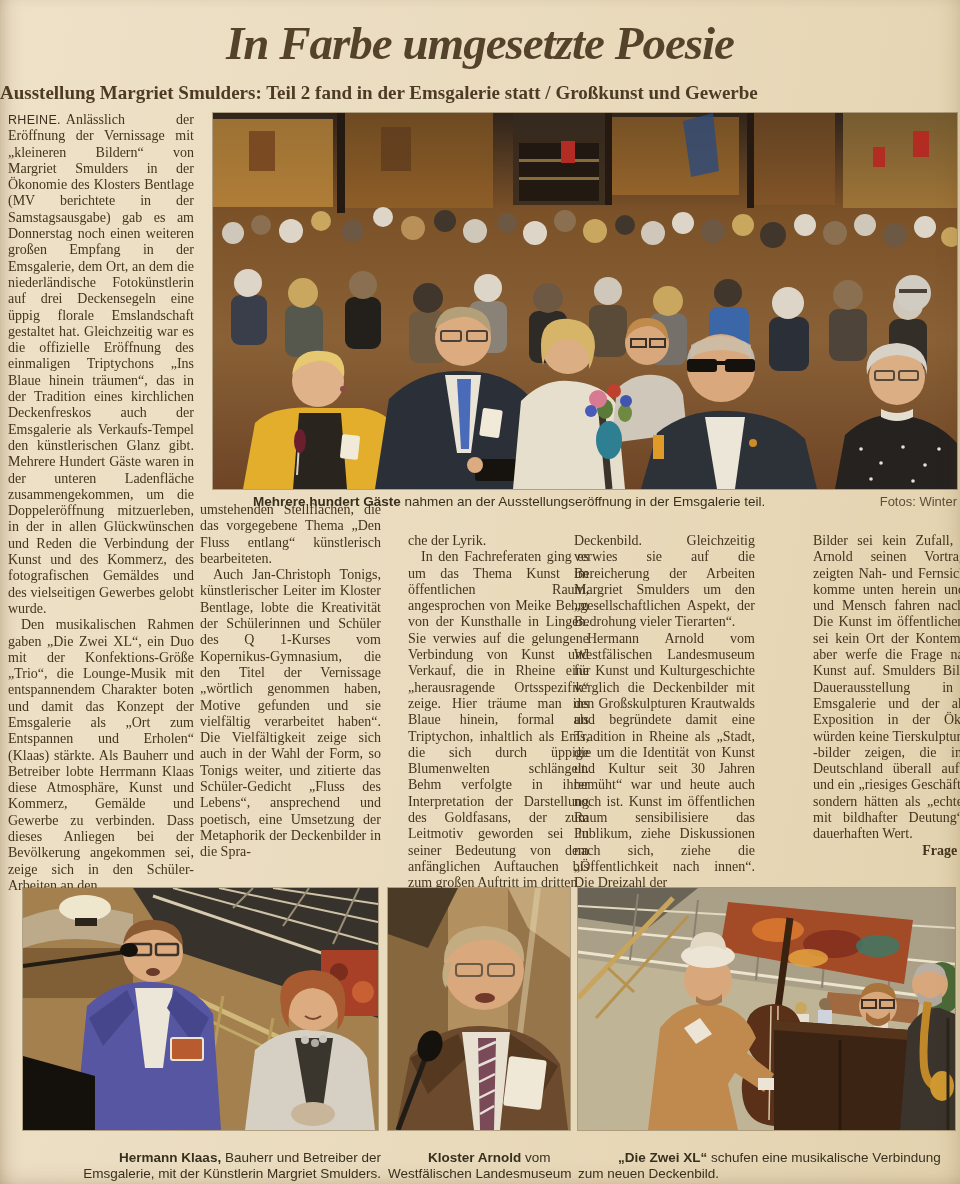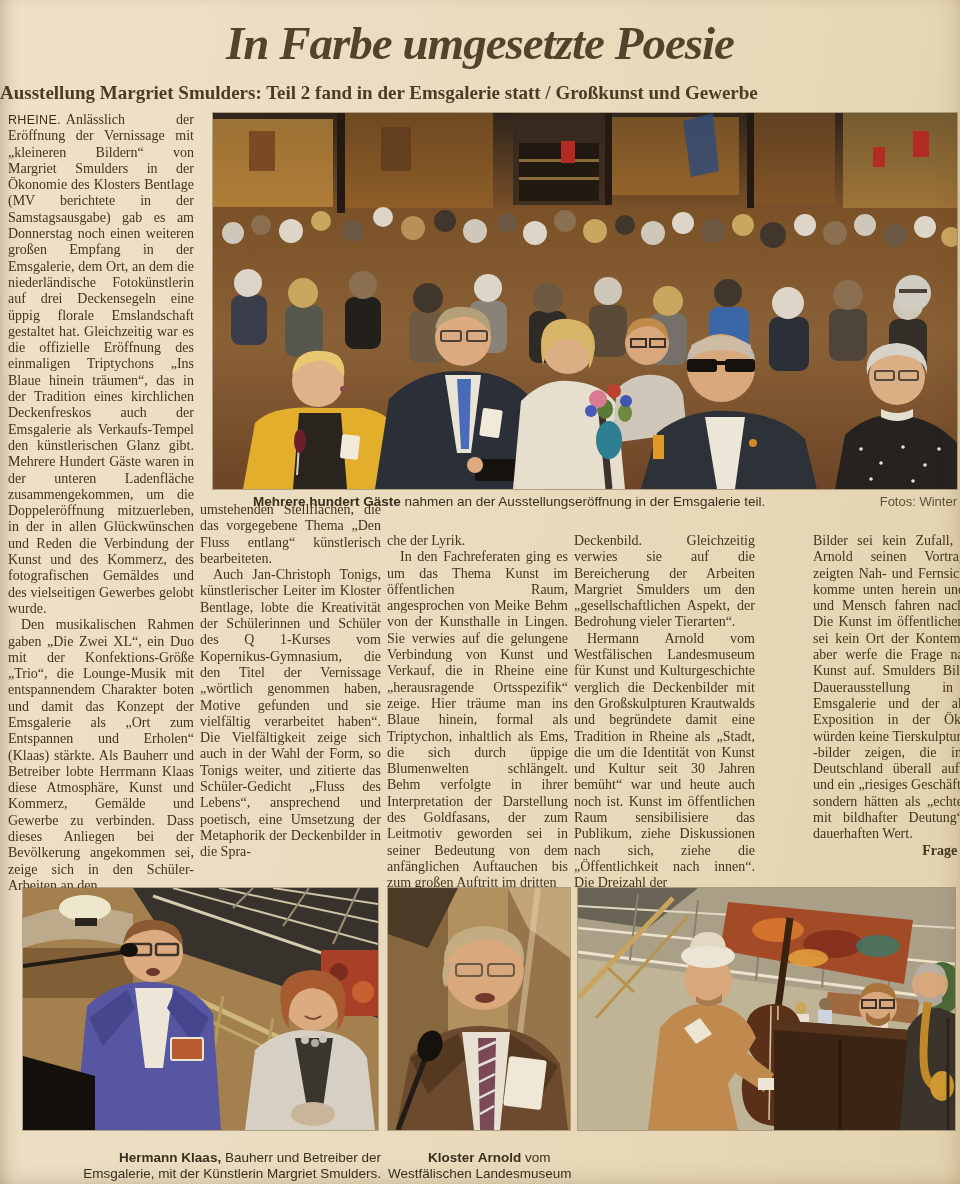--- a/index.html
+++ b/index.html
@@ -14,21 +14,21 @@
   .subtitle{position:absolute;top:82px;left:0;right:0;margin:0;text-align:left;
         font-size:19px;font-weight:700;color:#4d3b26;}
   .textcol{position:absolute;text-align:justify;font-size:14px;line-height:16.3px;color:#43341e;}
   .textcol p{margin:0;}
   .textcol p + p{text-indent:13px;}
   .dateline{font-family:"Liberation Sans",sans-serif;font-weight:400;font-size:12.5px;
         letter-spacing:.3px;color:#3c2f1d;margin-right:5px;}
   .byline{text-align:right;font-weight:700;margin-top:2px;}
   #col1{left:8px;top:112px;width:186px;}
   #col2{left:200px;top:502px;width:181px;font-family:Liberation Serif, serif;}
-  #col3{left:387px;top:533px;width:181px;}
+  #col3{left:408px;top:533px;width:181px;}
   #col4{left:574px;top:533px;width:181px;}
   #col5{left:765px;top:533px;width:190px;margin-left:48px;}
   .photo-box{position:absolute;}
   .photo-box svg{display:block;width:100%;height:100%;outline:1px solid rgba(90,70,40,.4);}
   #main-photo-box{left:213px;top:113px;width:744px;height:376px;}
   #photo1-box{left:23px;top:888px;width:355px;height:242px;}
   #photo2-box{left:388px;top:888px;width:182px;height:242px;}
   #photo3-box{left:578px;top:888px;width:377px;height:242px;}
   .main-caption{position:absolute;left:213px;top:494px;width:744px;display:flex;
         justify-content:space-between;align-items:flex-end;
@@ -404,14 +404,15 @@
         <path d="M340 104 Q352 116 364 104 L364 114 Q352 124 340 114 Z" fill="#b0a89c"></path>
         <path d="M350 114 Q344 150 346 178 Q348 198 362 200" stroke="#c08828" stroke-width="8" fill="none"></path>
         <ellipse cx="364" cy="198" rx="12" ry="15" fill="#d09830"></ellipse>
         <line x1="370" y1="130" x2="370" y2="242" stroke="#2a241c" stroke-width="3"></line>
       </g>
     </svg>
   </div>
 
   <p class="photo-cap" id="cap1"><b>Hermann Klaas,</b><span> Bauherr und Betreiber der Emsgalerie, mit der Künstlerin Margriet Smulders.</span></p>
   <p class="photo-cap" id="cap2"><b>Kloster Arnold</b><span> vom Westfälischen Landesmuseum Münster.</span></p>
+  <p class="photo-cap" id="cap3"><b>„Die Zwei XL“</b><span> schufen eine musikalische Verbindung zum neuen Deckenbild.</span></p>
 
 </div>
 
 </body></html>

